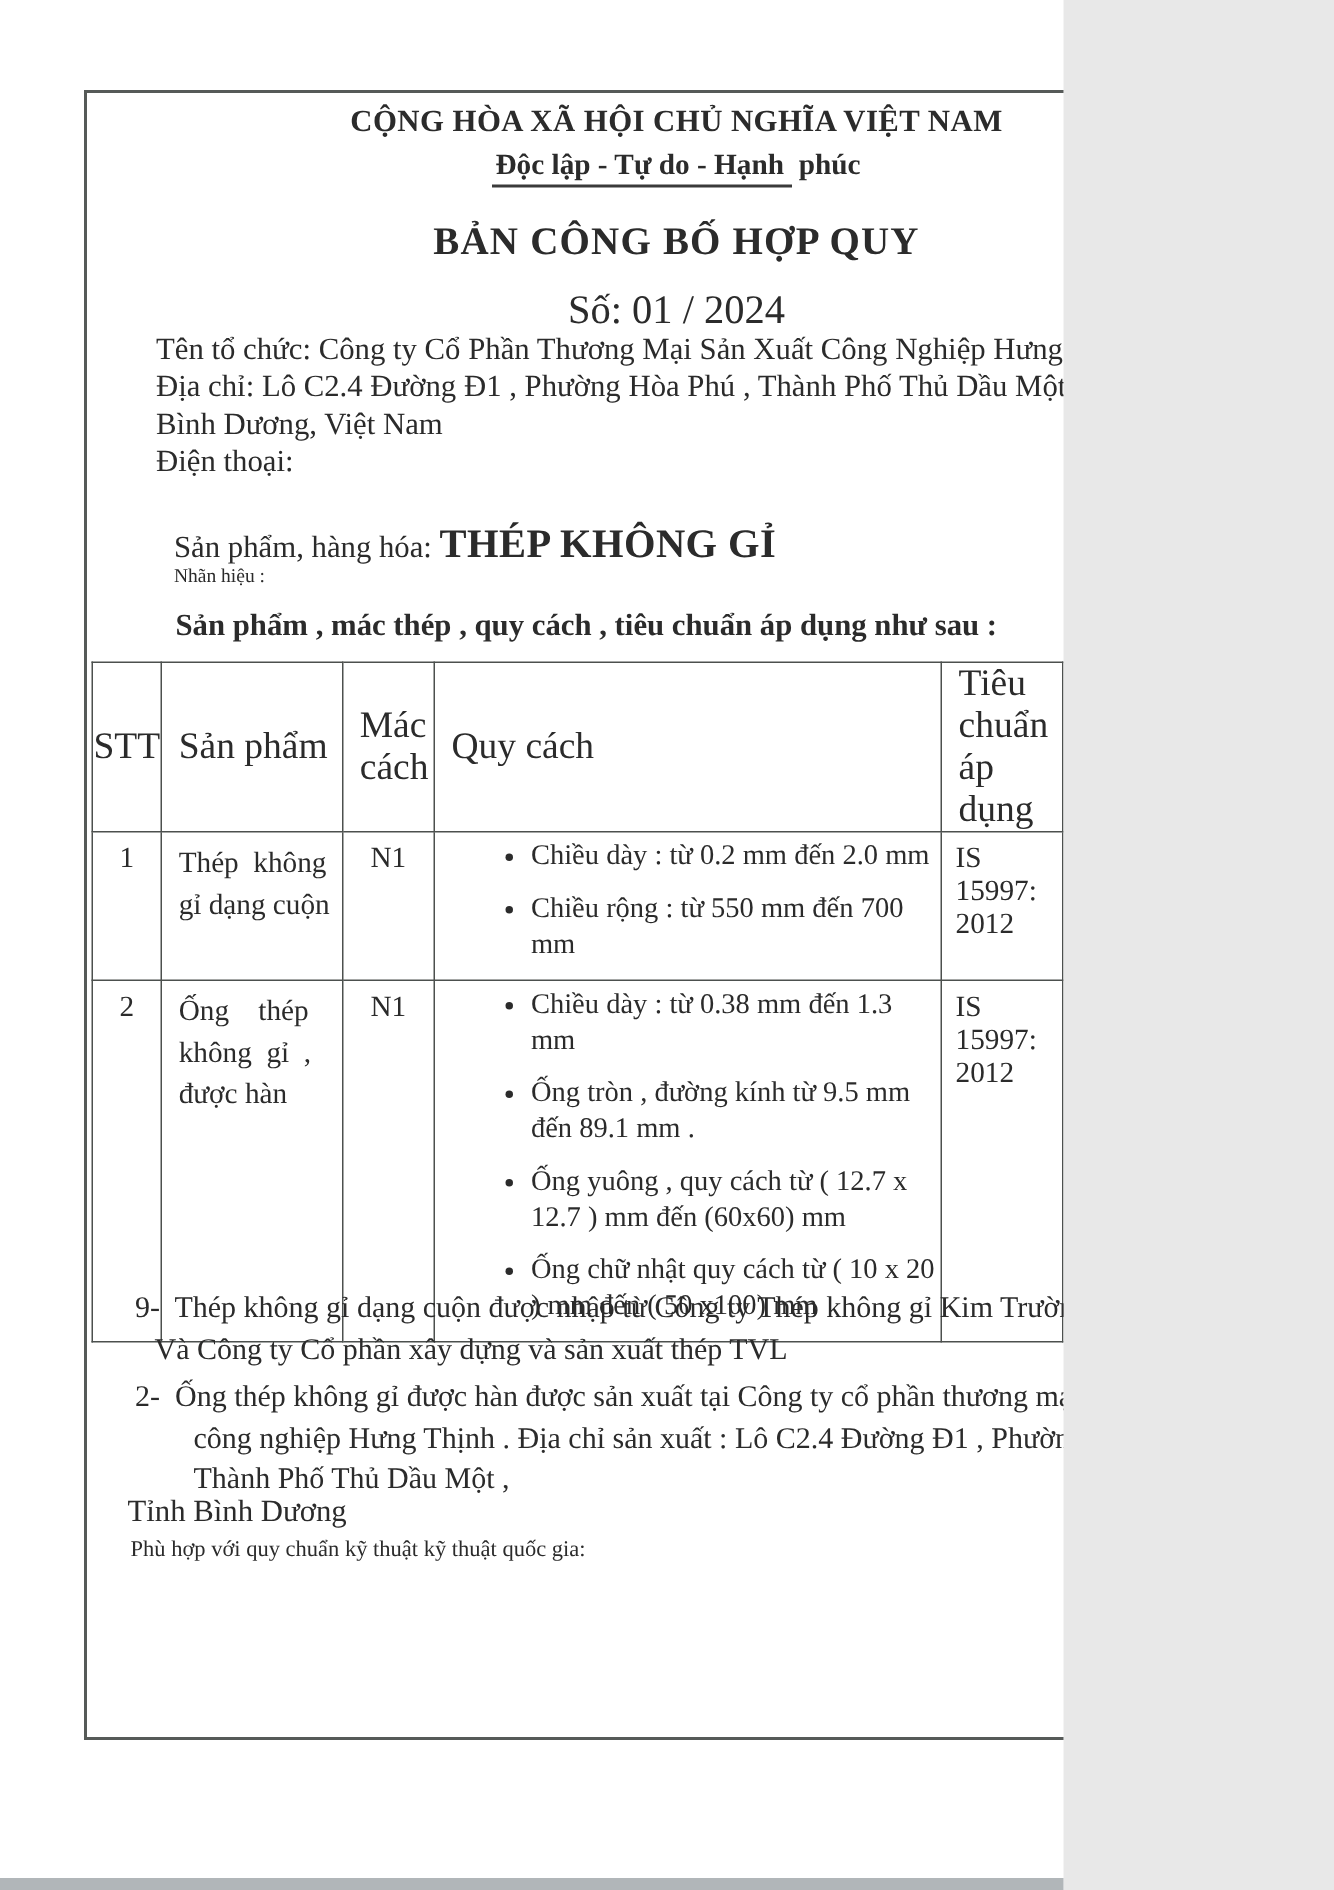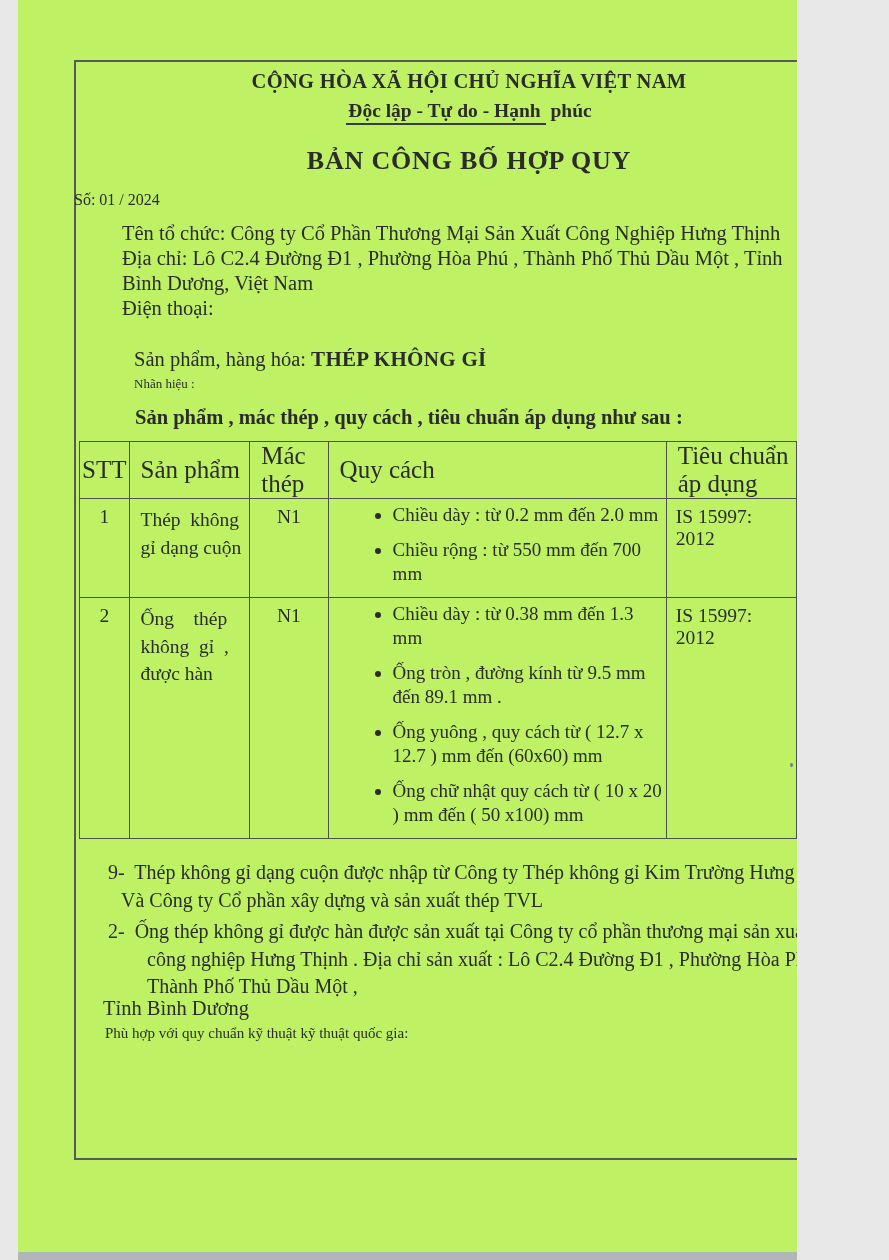--- a/index.html
+++ b/index.html
@@ -1,37 +1,37 @@
 <!DOCTYPE html>
 <html><head>
 <meta charset="utf-8">
 <style>
   html,body { margin:0; padding:0; background:#e8e8e8; }
   .page {
-    position:relative; width:779px; height:1260px;
-    background:#bef264; overflow:hidden;
-    font-family:"Liberation Serif", serif; color:#2b2b2b;margin-left:18px;
+    position:relative; width:709px; height:1260px;
+    background:#ffffff; overflow:hidden;
+    font-family:"Liberation Serif", serif; color:#2b2b2b;
   }
   .frame {
     position:absolute; left:56px; top:60px; width:788px; height:1096px;
     border:2px solid #565a58;
   }
   
   .nat { position:absolute; left:56px; top:70px; width:790px; text-align:center; }
   .nat .rep { font-size:20.5px; font-weight:bold; letter-spacing:.3px; }
   .nat .motto { margin-top:7px; font-size:19.5px; font-weight:bold; }
   .nat .motto .ul { border-bottom:2.4px solid #3a3a3a; padding:0 5px 2px 2px; }
   .doc-title { position:absolute; left:56px; top:146px; width:790px; text-align:center;
     font-size:26px; font-weight:bold; letter-spacing:.8px; }
-  .doc-no { position:absolute; left:56px; top:191px; width:790px; text-align:left; font-size:16px; }
+  .doc-no { position:absolute; left:56px; top:191px; width:790px; text-align:center; font-size:27px; }
   
   .info { position:absolute; left:104px; top:221px; width:745px;
     font-size:20.5px; line-height:25px; white-space:pre; }
   .prod1 { position:absolute; left:116px; top:347px; font-size:20.5px; }
-  .prod1 b { font-size:21px; letter-spacing:.3px; }
+  .prod1 b { font-size:27px; letter-spacing:.3px; }
   .prod2 { position:absolute; left:116px; top:376px; font-size:13px; }
   .prod3 { position:absolute; left:117px; top:406px; font-size:20.5px;font-weight:bold; }
   
   table.spec { position:absolute; left:61px; top:441px; border-collapse:collapse; table-layout:fixed; }
   table.spec td, table.spec th { border:1.7px solid #4c504e; font-weight:normal; }
   th.h { font-size:25px; text-align:left; padding:0 0 0 11px; vertical-align:middle; }
   th.h.c { text-align:center; padding:0; }
   td.stt { text-align:center; vertical-align:top; padding-top:7px; font-size:19.5px; }
   td.sp  { vertical-align:top; padding:7px 8px 0 11px; font-size:19.5px; line-height:27.5px; white-space:pre; }
   td.mac { text-align:center; vertical-align:top; padding-top:7px; font-size:19.5px; }
@@ -87,21 +87,21 @@
       <col style="width:53px">
         <col style="width:117px">
         <col style="width:97px">
         <col style="width:330px">
         <col style="width:180px">
     </colgroup>
     <tbody>
         <tr style="height:44px">
       <th class="h c">STT</th>
       <th class="h">Sản phẩm</th>
-      <th class="h">Mác thép</th>
+      <th class="h">Mác cách</th>
       <th class="h">Quy cách</th>
       <th class="h">Tiêu chuẩn áp dụng</th>
     </tr>
     <tr style="height:93px">
       <td class="stt">1</td>
       <td class="sp">Thép  không
 gỉ dạng cuộn</td>
       <td class="mac">N1</td>
       <td class="quy">
         <ul>

